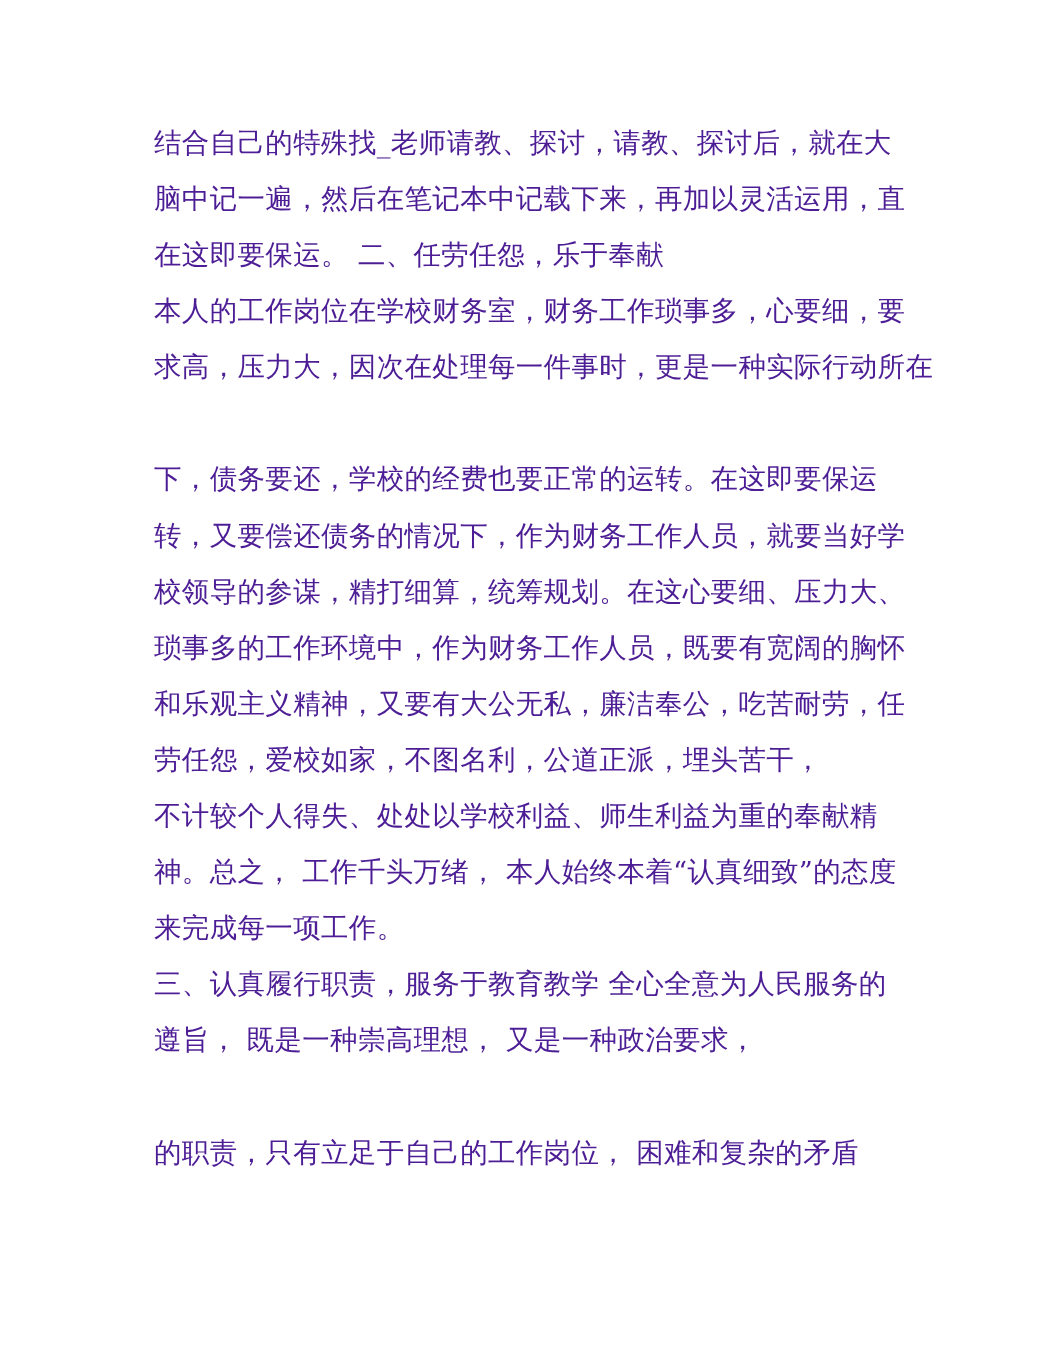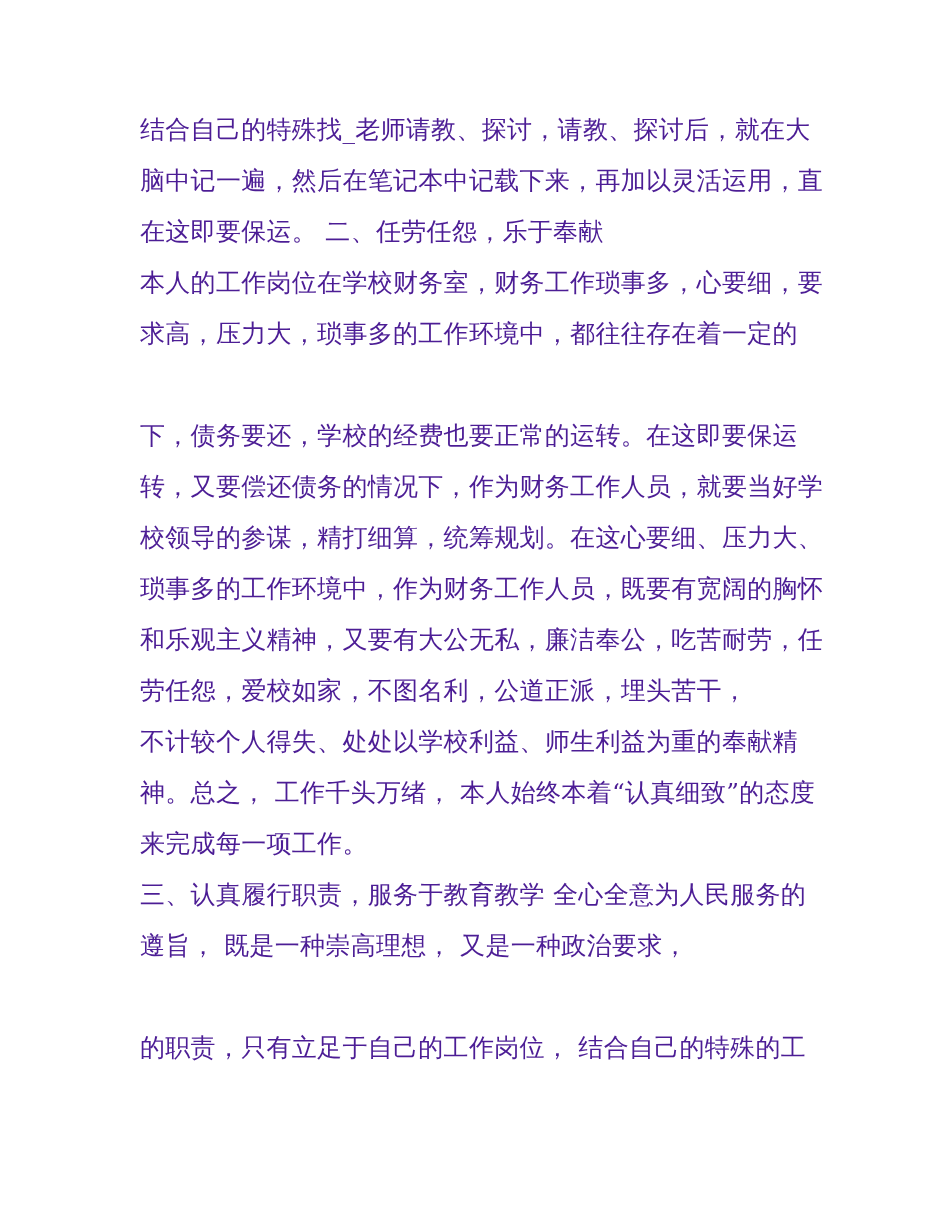--- a/index.html
+++ b/index.html
@@ -16,26 +16,26 @@
     }
   </style>
 </head>
 <body>
 
 <div class="page">
   <div class="line" style="top:115px">结合自己的特殊找_老师请教、探讨，请教、探讨后，就在大</div>
   <div class="line" style="top:166px">脑中记一遍，然后在笔记本中记载下来，再加以灵活运用，直</div>
   <div class="line" style="top:217px">在这即要保运。 二、任劳任怨，乐于奉献</div>
   <div class="line" style="top:268px">本人的工作岗位在学校财务室，财务工作琐事多，心要细，要</div>
-  <div class="line" style="top:319px">求高，压力大，琐事多的工作环境中，都往往存在着一定的</div>
+  <div class="line" style="top:319px">求高，压力大，因次在处理每一件事时，更是一种实际行动所在</div>
   <div class="line" style="top:421px">下，债务要还，学校的经费也要正常的运转。在这即要保运</div>
   <div class="line" style="top:472px">转，又要偿还债务的情况下，作为财务工作人员，就要当好学</div>
   <div class="line" style="top:523px">校领导的参谋，精打细算，统筹规划。在这心要细、压力大、</div>
   <div class="line" style="top:574px">琐事多的工作环境中，作为财务工作人员，既要有宽阔的胸怀</div>
   <div class="line" style="top:625px">和乐观主义精神，又要有大公无私，廉洁奉公，吃苦耐劳，任</div>
   <div class="line" style="top:676px">劳任怨，爱校如家，不图名利，公道正派，埋头苦干，</div>
   <div class="line" style="top:727px">不计较个人得失、处处以学校利益、师生利益为重的奉献精</div>
   <div class="line" style="top:778px">神。总之， 工作千头万绪， 本人始终本着“认真细致”的态度</div>
   <div class="line" style="top:880px">三、认真履行职责，服务于教育教学 全心全意为人民服务的</div>
   <div class="line" style="top:829px">来完成每一项工作。</div>
   <div class="line" style="top:931px">遵旨， 既是一种崇高理想， 又是一种政治要求，</div>
-  <div class="line" style="top:1033px">的职责，只有立足于自己的工作岗位， 结合自己的特殊的工</div>
+  <div class="line" style="top:1033px">的职责，只有立足于自己的工作岗位， 困难和复杂的矛盾</div>
 </div>
 
 </body></html>

